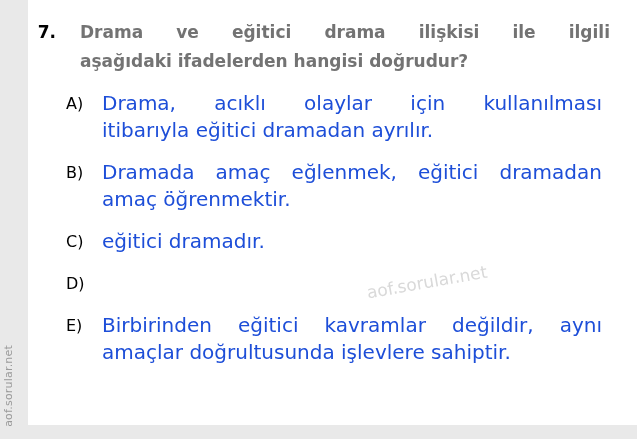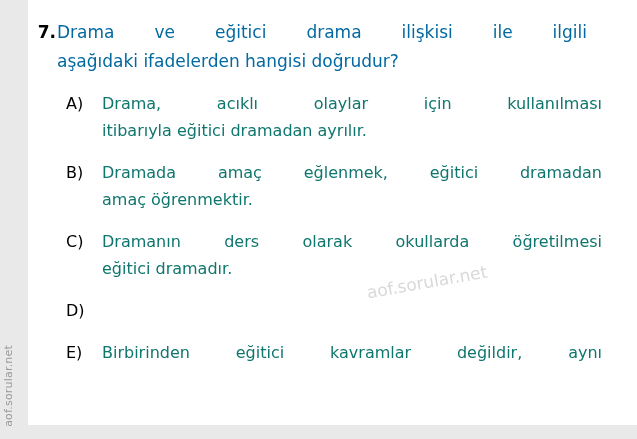--- a/index.html
+++ b/index.html
@@ -81,24 +81,24 @@
   .q-num {
     width: 28px;
     flex: 0 0 28px;
     text-align: right;
     font-size: 17px;
     font-weight: bold;
     color: #000;
     line-height: 29px;
   }
   .q-text {
-    margin-left: 1px;
+    margin-left: 24px;
     font-size: 17px;
-    font-weight: normal;
-    color: #0369a1;
+    font-weight: bold;
+    color: #737373;
     line-height: 29px;
     text-align: justify;
     text-justify: inter-word;
     width: 530px;
   }
   .q-text .line {
     display: block;
   }
   .q-text .justified {
     text-align: justify;
@@ -118,22 +118,22 @@
   }
   .opt-letter {
     flex: 0 0 36px;
     width: 36px;
     font-size: 16px;
     color: #000;
     line-height: 27px;
   }
   .opt-text {
     width: 500px;
-    font-size: 16px;
-    color: #0f766e;
+    font-size: 20px;
+    color: #1d4ed8;
     line-height: 27px;
   }
   .opt-text .line {
     display: block;
   }
   .opt-text .justified {
     text-align: justify;
     text-align-last: justify;
   }
 </style>
@@ -171,35 +171,35 @@
         <div class="opt-letter">B)</div>
         <div class="opt-text">
           <span class="line justified">Dramada amaç eğlenmek, eğitici dramadan</span>
           <span class="line">amaç öğrenmektir.</span>
         </div>
       </div>
 
       <div class="option">
         <div class="opt-letter">C)</div>
         <div class="opt-text">
-          <span class="line justified">Dramanın ders olarak okullarda öğretilmesi</span>
           <span class="line">eğitici dramadır.</span>
         </div>
       </div>
 
       <div class="option">
         <div class="opt-letter">D)</div>
         <div class="opt-text">
         </div>
       </div>
 
       <div class="option">
         <div class="opt-letter">E)</div>
         <div class="opt-text">
           <span class="line justified">Birbirinden eğitici kavramlar değildir, aynı</span>
+          <span class="line">amaçlar doğrultusunda işlevlere sahiptir.</span>
         </div>
       </div>
 
     </div>
   </div>
 
   <div class="center-watermark">aof.sorular.net</div>
 
 </div>
 

